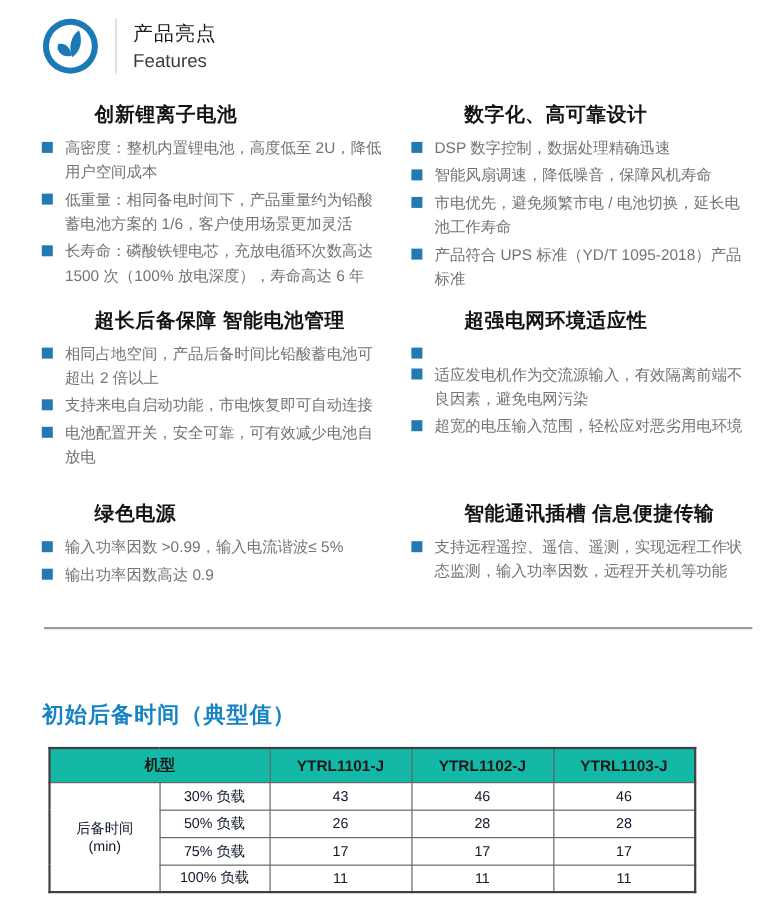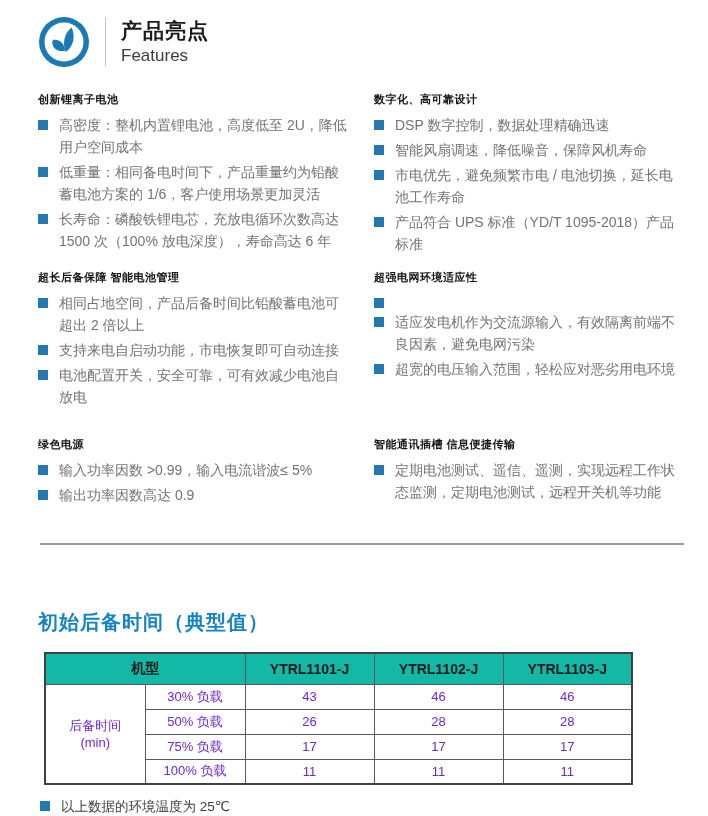--- a/index.html
+++ b/index.html
@@ -9,33 +9,33 @@
     font-family: "Liberation Sans", "DejaVu Sans", sans-serif;
     color: #3d3d3d;
     overflow: hidden;
   }
   .page { width: 708px; height: 816px; padding: 14px 22px 0 38px; background: #fff; }
 
   
   .hdr { display: flex; align-items: center; gap: 15px; height: 56px; }
   .hdr svg { display: block; }
   .hdr-sep { width: 1px; height: 50px; background: #c9c9c9; }
-  .hdr-title { font-size: 21px; font-weight: bold; color: #1a1a1a; line-height: 27px; letter-spacing: 1px; }
+  .hdr-title { font-size: 18px; font-weight: normal; color: #1a1a1a; line-height: 27px; letter-spacing: 1px; }
   .hdr-sub { font-size: 17px; color: #3c3c3c; line-height: 23px; }
 
   
   .grid {
     margin-top: 22px;
     display: grid;
     grid-template-columns: 312px 1fr;
     column-gap: 24px;
   }
   .sect.r1 { padding-bottom: 12px; }
   .sect.r2 { padding-bottom: 26px; }
-  .sect h2 { font-size: 11px; font-weight: bold; color: #141414; margin-bottom: 7px; letter-spacing: 0.5px; }
+  .sect h2 { font-size: 18px; font-weight: bold; color: #141414; margin-bottom: 7px; letter-spacing: 0.5px; margin-left: 48px; }
   .blist { list-style: none; }
   .blist li { display: flex; gap: 11px; font-size: 14px; line-height: 22px; margin-bottom: 3px; color: #737373; }
   .sq { flex: none; width: 10px; height: 10px; margin-top: 6px; background: #2379b4; }
 
   
   .divider { border: none; border-top: 2px solid #9c9c9c; margin: 34px 2px 0 2px; }
 
   
   .backup-title { margin-top: 64px; font-size: 20px; font-weight: bold; color: #1583c4; letter-spacing: 1px; }
 
@@ -44,21 +44,21 @@
     width: 588px;
     border-collapse: collapse;
     border: 2px solid #404040;
     table-layout: fixed;
   }
   table.bt th, table.bt td {
     border: 1px solid #595959;
     text-align: center;
     vertical-align: middle;
     font-size: 13px;
-    color: #6d28d9;
+    color: #0f172a;
   }
   table.bt thead th { background: #14b8a6; height: 31px; font-weight: bold; font-size: 14px; color: #1a1a1a; }
   table.bt tbody td { height: 25px; }
   td.grp { font-size: 13px; line-height: 17px; color: #3d3d3d; }
   .c1 { width: 100px; } .c2 { width: 100px; }
   .cm { width: 129px; }
 
   
   .footnote { display: flex; gap: 11px; align-items: flex-start; margin: 12px 0 0 2px; font-size: 13.5px; line-height: 19px; color: #3d3d3d; }
   .footnote .sq { margin-top: 4px; }
@@ -171,21 +171,21 @@
             <span>输出功率因数高达 0.9</span>
           </li>
       </ul>
     </div>
 
     <div class="sect r3">
       <h2>智能通讯插槽 信息便捷传输</h2>
       <ul class="blist">
         <li>
             <span class="sq"></span>
-            <span>定期电池测试、遥信、遥测，实现远程工作状态监测，定期电池测试，远程开关机等功能</span>
+            <span>支持远程遥控、遥信、遥测，实现远程工作状态监测，输入功率因数，远程开关机等功能</span>
           </li>
       </ul>
     </div>
 
   </div>
 
   <hr class="divider">
 
   <h2 class="backup-title">初始后备时间（典型值）</h2>
 

